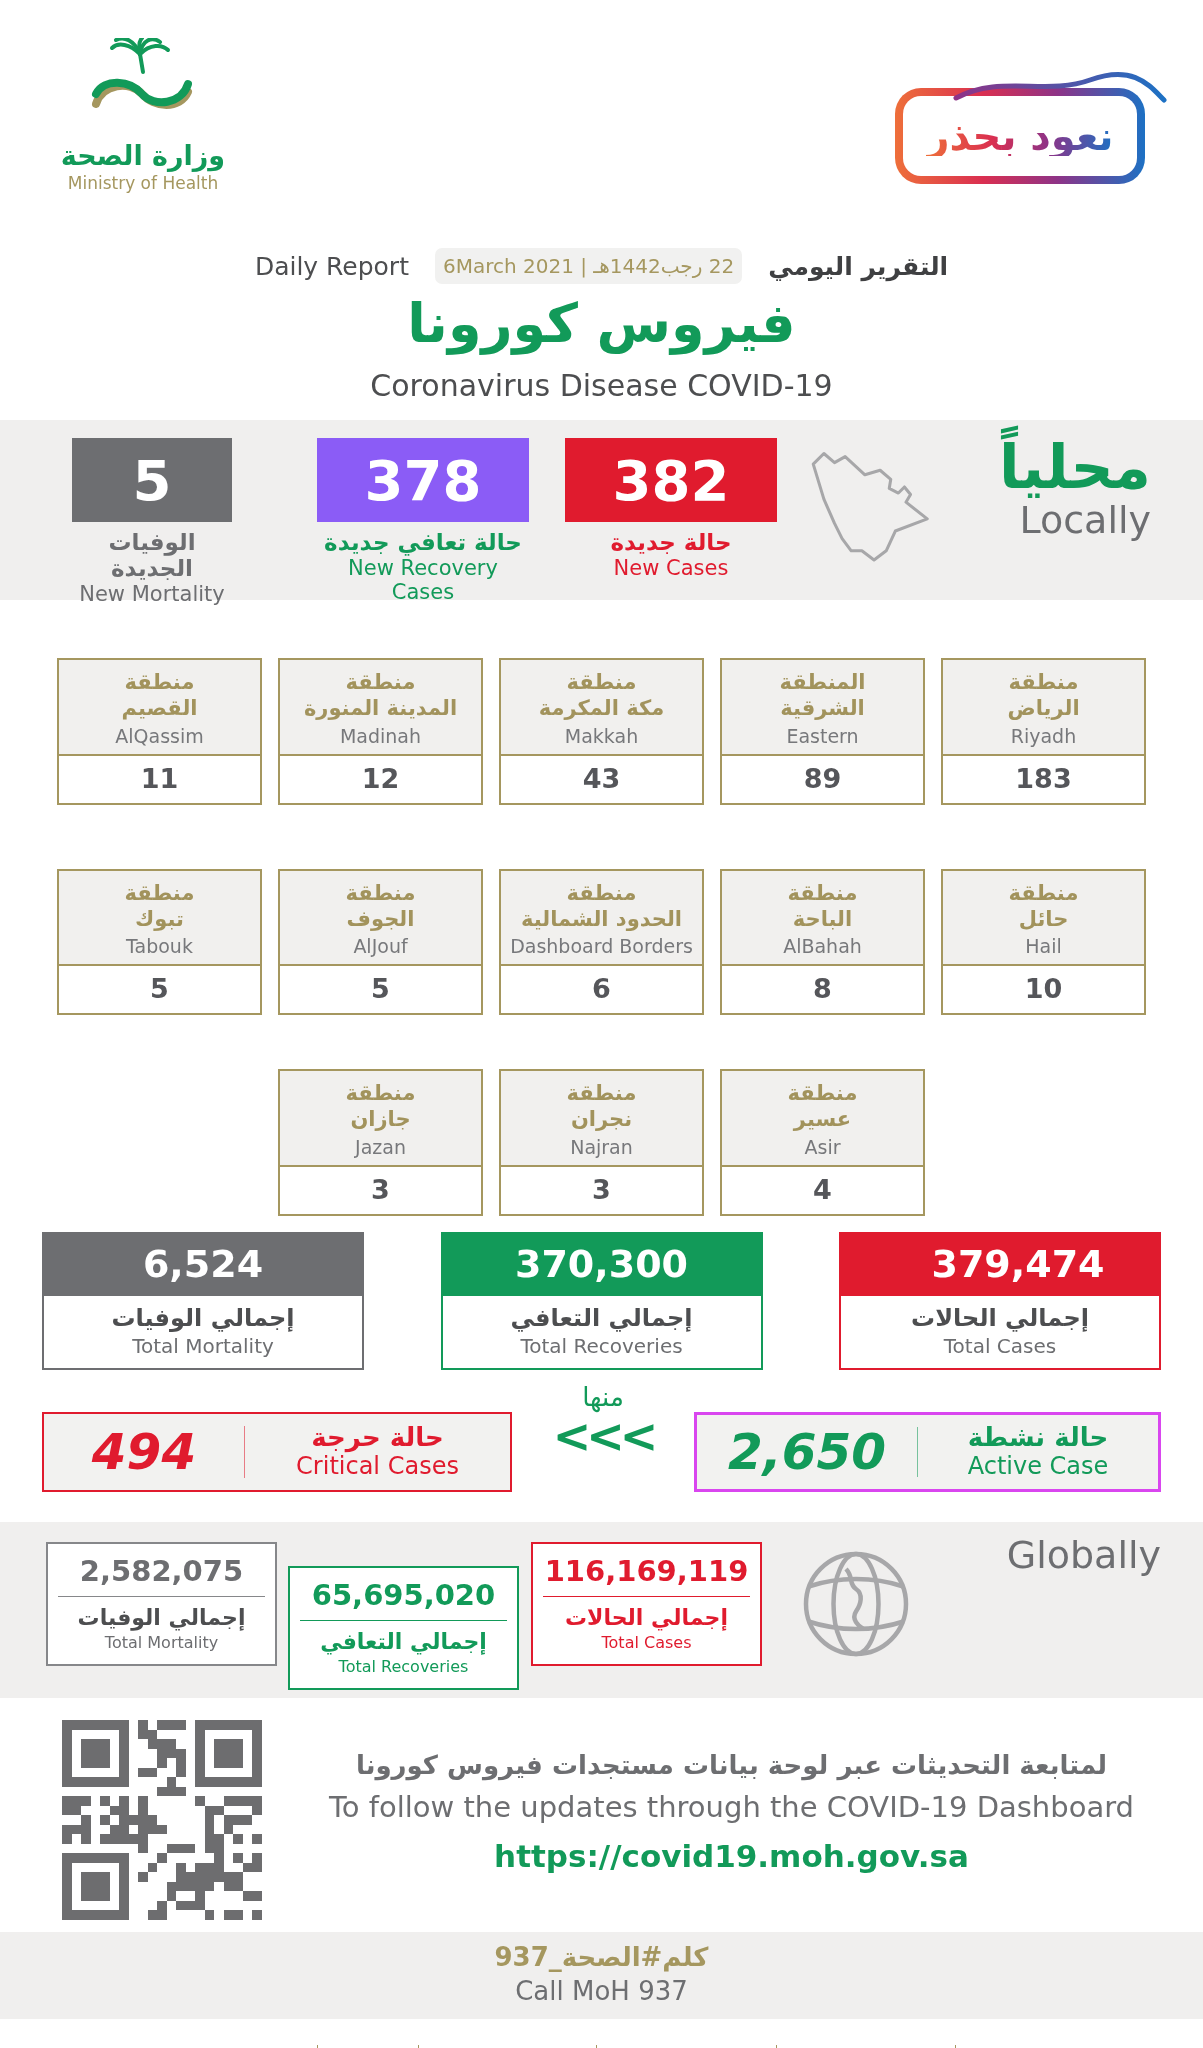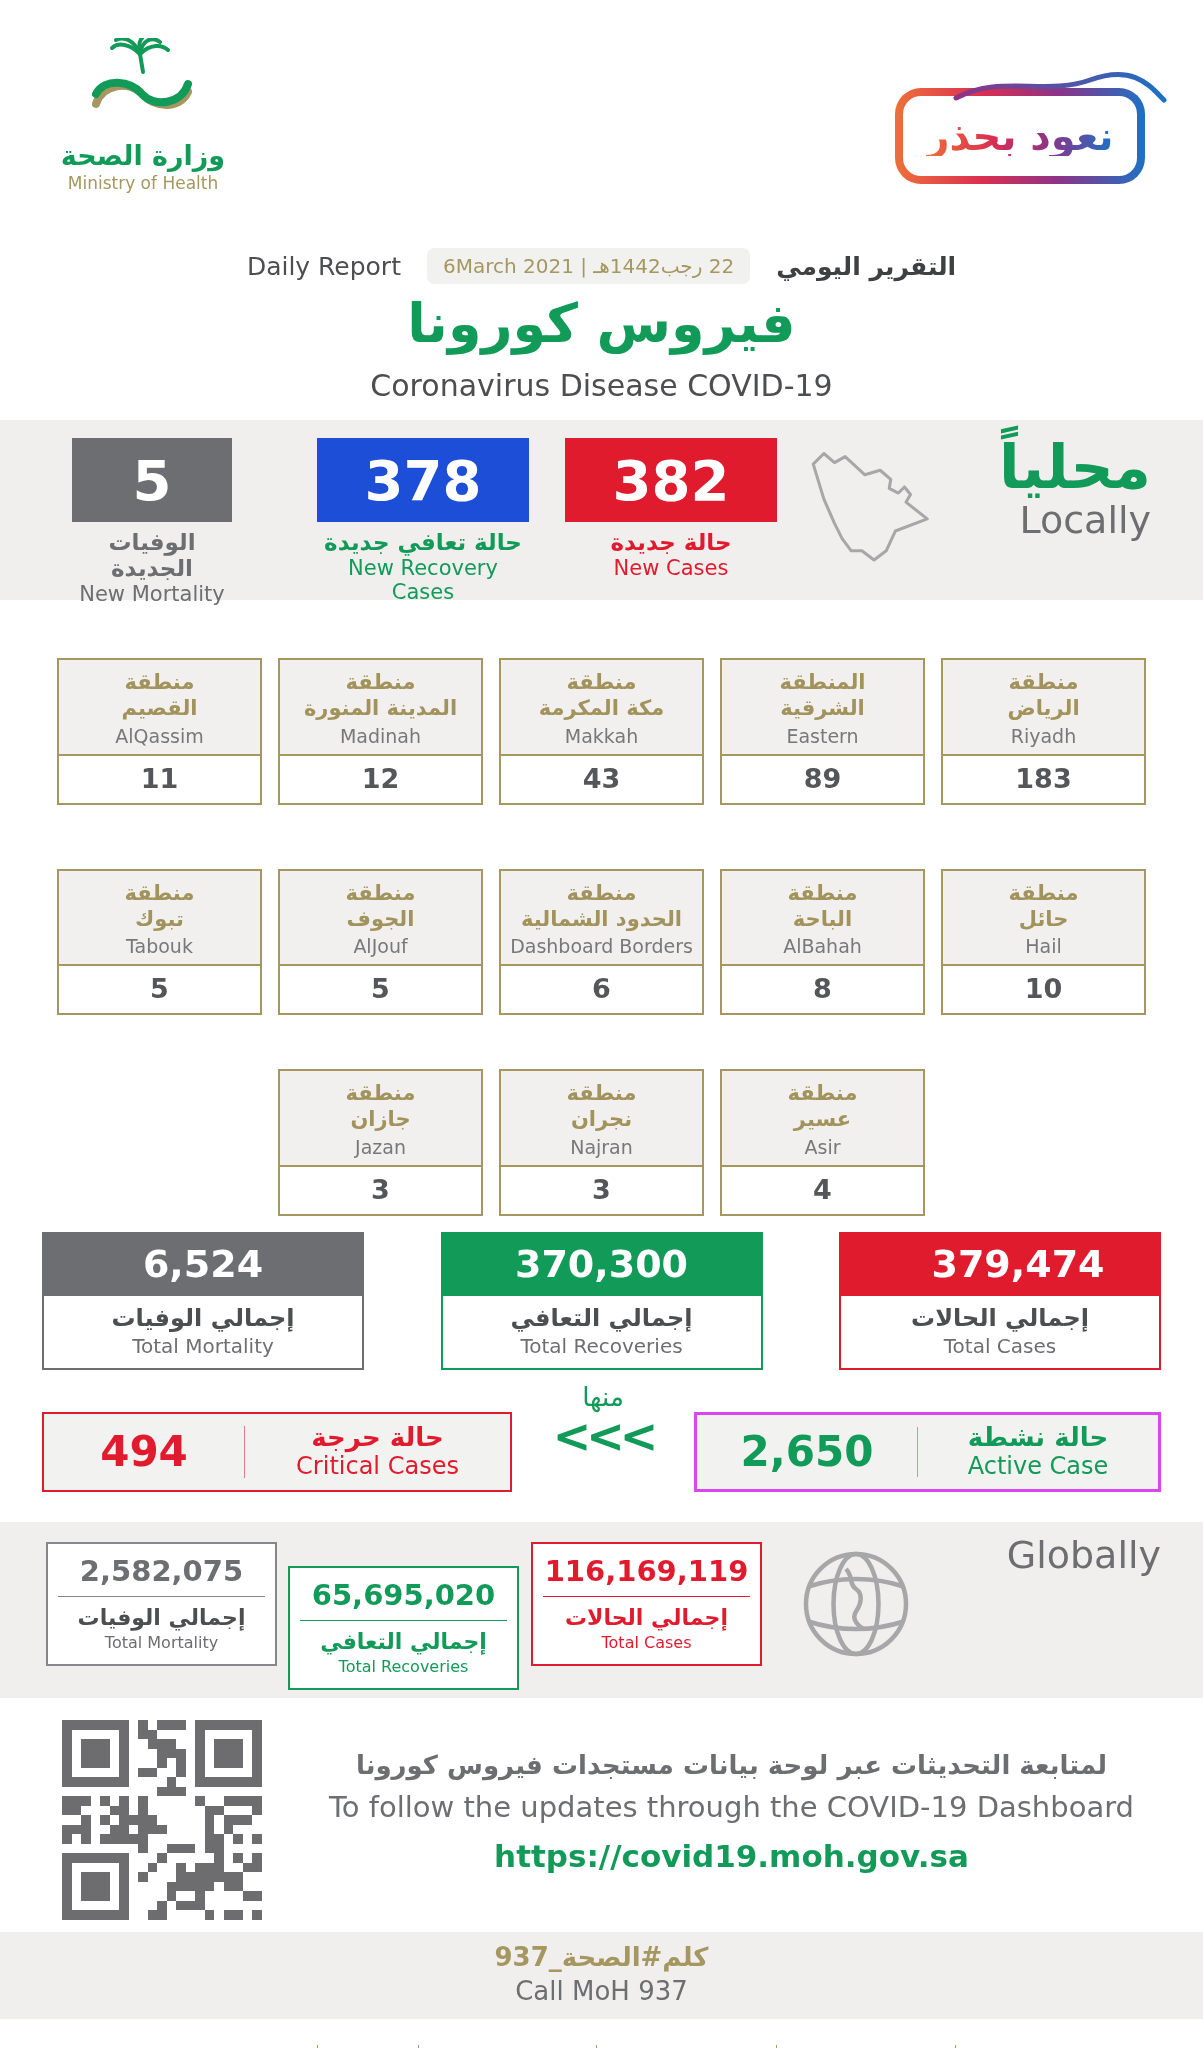--- a/index.html
+++ b/index.html
@@ -12,33 +12,33 @@
   .logo .en{font-size:17px;color:#a5975f;margin-top:2px;}
   .badge{position:absolute;top:88px;right:58px;width:250px;height:96px;border-radius:26px;padding:8px;
          background:linear-gradient(90deg,#ee6f3a 0%,#da2f50 35%,#8e3387 65%,#1d71c4 100%);box-sizing:border-box;}
   .badge-inner{background:#fff;width:100%;height:100%;border-radius:18px;display:flex;align-items:center;justify-content:center;}
   .badge-text{direction:rtl;font-size:40px;font-weight:bold;color:#c22a6e;
               background:linear-gradient(90deg,#ee6f3a 0%,#da2f50 35%,#8e3387 65%,#1d71c4 100%);
               -webkit-background-clip:text;background-clip:text;-webkit-text-fill-color:transparent;line-height:1;}
   .swoosh{position:absolute;top:-18px;left:55px;}
   .daterow{position:absolute;top:248px;left:0;right:0;display:flex;justify-content:center;align-items:center;gap:26px;}
   .daily-en{font-size:25px;color:#4d4e50;}
-  .datebox{background:#f1f1f0;color:#a5975f;font-size:20px;padding:6px 16px;direction:rtl;border-radius:7px;}
+  .datebox{background:#f1f1f0;color:#a5975f;font-size:20px;padding:6px 8px;direction:rtl;border-radius:7px;}
   .daily-ar{font-size:25px;font-weight:bold;color:#3f4042;direction:rtl;}
   .title-ar{position:absolute;top:292px;left:0;right:0;text-align:center;font-size:54px;font-weight:bold;color:#129a59;direction:rtl;}
   .title-en{position:absolute;top:368px;left:0;right:0;text-align:center;font-size:30px;color:#4d4e50;}
   
   .band{position:relative;background:#f0efee;}
   .band-local{height:180px;}
   .stat{position:absolute;top:18px;text-align:center;}
   .stat .sbox{height:84px;display:flex;align-items:center;justify-content:center;color:#fff;font-size:56px;font-weight:bold;}
   .stat .ar{margin-top:7px;font-size:23px;font-weight:bold;direction:rtl;}
   .stat .en{font-size:21px;margin-top:1px;}
   .stat-mort{left:72px;width:160px;}  .stat-mort .sbox{background:#6d6e71;} .stat-mort .ar,.stat-mort .en{color:#6d6e71;}
-  .stat-recov{left:317px;width:212px;} .stat-recov .sbox{background:#1d4ed8;} .stat-recov .ar,.stat-recov .en{color:#129a59;}
+  .stat-recov{left:317px;width:212px;} .stat-recov .sbox{background:#8b5cf6;} .stat-recov .ar,.stat-recov .en{color:#129a59;}
   .stat-cases{left:565px;width:212px;} .stat-cases .sbox{background:#e01b2e;} .stat-cases .ar,.stat-cases .en{color:#e01b2e;}
   .ksa-map{position:absolute;left:795px;top:14px;}
   .local-head{position:absolute;right:52px;top:14px;text-align:right;}
   .local-head .h-ar{font-size:60px;font-weight:bold;color:#129a59;direction:rtl;line-height:1.1;}
   .local-head .h-en{font-size:38px;color:#6d6e71;line-height:1.1;}
   
   .rrow{display:flex;justify-content:center;gap:16px;}
   .rrow1{margin-top:58px;} .rrow2{margin-top:64px;} .rrow3{margin-top:54px;}
   .rcard{width:205px;border:2px solid #a5975f;background:#fff;text-align:center;box-sizing:border-box;}
   .rcard-top{background:#f1f0ee;padding:9px 2px 7px;}
@@ -51,21 +51,21 @@
   .tcard-top{height:64px;display:flex;align-items:center;justify-content:center;color:#fff;font-size:38px;font-weight:bold;}
   .tcard-bot{background:#fff;border:2px solid;border-top:none;padding:8px 4px 10px;}
   .tcard-bot .ar{font-size:24px;font-weight:bold;color:#4d4e50;direction:rtl;}
   .tcard-bot .en{font-size:20px;color:#6d6e71;margin-top:2px;}
   .t-gray .tcard-top{background:#6d6e71;} .t-gray .tcard-bot{border-color:#6d6e71;}
   .t-green .tcard-top{background:#129a59;} .t-green .tcard-bot{border-color:#129a59;}
   .t-red .tcard-top{background:#e01b2e;padding-left:36px;} .t-red .tcard-bot{border-color:#e01b2e;}
   
   .breakdown{position:relative;margin:12px 42px 0 42px;height:112px;}
   .bbox{position:absolute;top:30px;height:80px;background:#f2f2f0;display:flex;align-items:stretch;box-sizing:border-box;}
-  .bbox .val{display:flex;align-items:center;justify-content:center;font-size:42px;font-weight:bold;}
+  .bbox .val{display:flex;align-items:center;justify-content:center;font-size:50px;font-weight:bold;font-style:italic;}
   .bbox .vline{width:1px;margin:12px 0;}
   .bbox .labels{flex:1;display:flex;flex-direction:column;align-items:center;justify-content:center;}
   .bbox .ar{font-size:26px;font-weight:bold;direction:rtl;line-height:1.15;}
   .bbox .en{font-size:24px;line-height:1.15;}
   .b-crit{left:0;width:470px;border:2px solid #e01b2e;color:#e01b2e;}
   .b-crit .val{flex:0 0 200px;} .b-crit .vline{background:rgba(224,27,46,.55);}
   .b-act{right:0;width:467px;border:3px solid #d946ef;color:#129a59;}
   .b-act .val{flex:0 0 220px;} .b-act .vline{background:rgba(18,154,89,.55);}
   .b-mid{position:absolute;left:470px;right:467px;top:0;text-align:center;color:#129a59;}
   .b-mid .ofwhich{font-size:26px;font-weight:normal;direction:rtl;}

